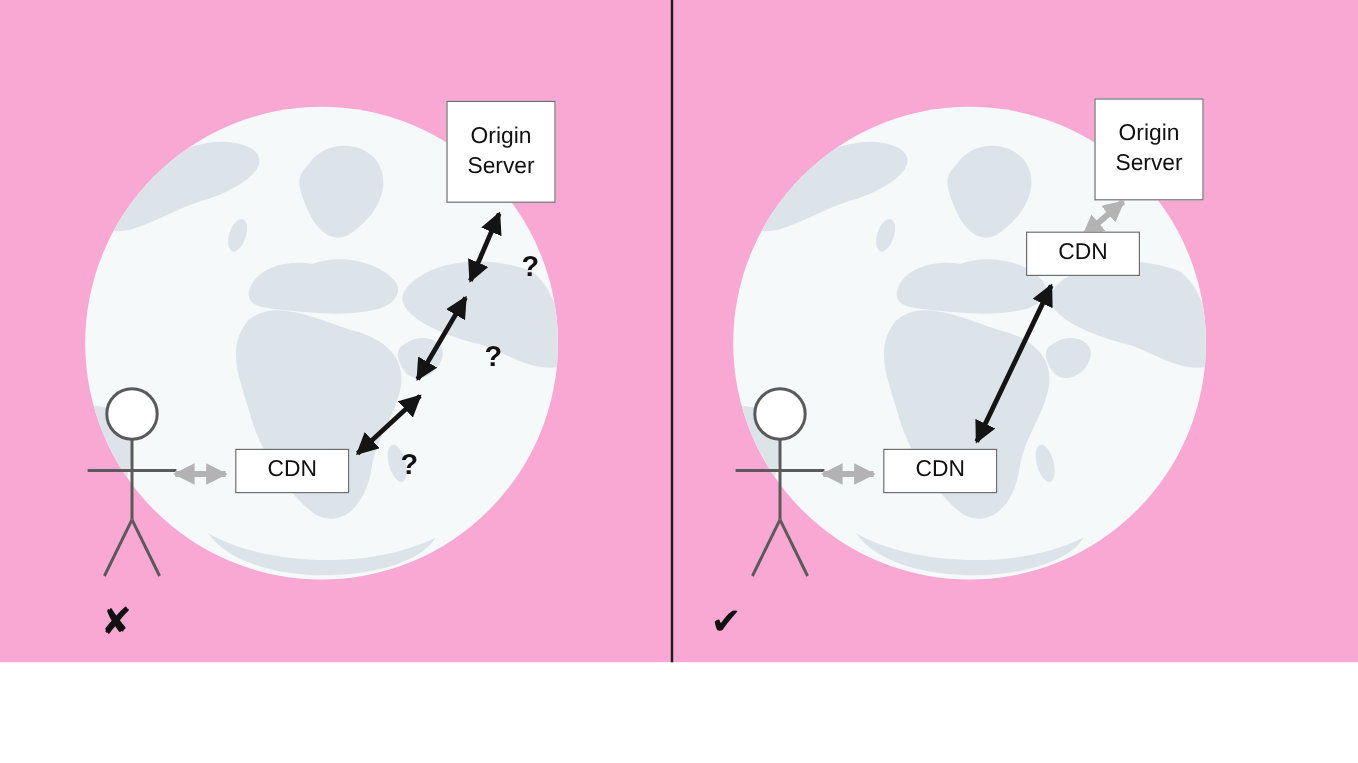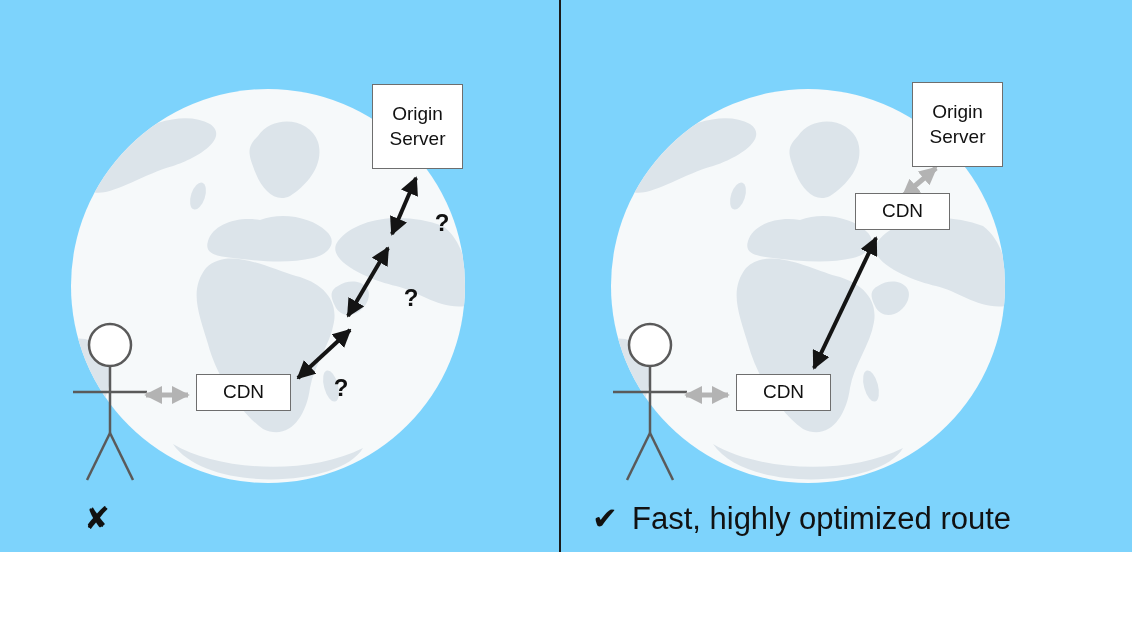--- a/index.html
+++ b/index.html
@@ -1,21 +1,21 @@
 <!DOCTYPE html>
 <html style="--land: #dce4ea; --ocean: #f6f9fa; --arrow_black: #141414; --arrow_gray: #b3b3b3; --figure: #5a5a5a; --box_border: #6e6e6e; --text: #111111; --divider: #1a1a1a;"><head>
 <meta charset="utf-8">
 <style>
   * { box-sizing: border-box; }
   html, body { margin: 0; padding: 0; background: #ffffff; }
   .canvas {
     position: relative;
     width: 1132px;
     height: 552px;
-    background: #7dd3fc;
+    background: #f9a8d4;
     overflow: hidden;
     font-family: "Liberation Sans", "DejaVu Sans", sans-serif;
     color: var(--text, #111111);
   }
   .art {
     position: absolute;
     left: 0; top: 0;
     width: 1132px; height: 636px;
     z-index: 1;
   }
@@ -172,16 +172,15 @@
   </div>
   <div class="box box-right-cdn-lower">
     <span>CDN</span>
   </div>
 
   <div class="caption caption-left">
     <span class="mark">✘</span>
   </div>
   <div class="caption caption-right">
     <span class="mark">✔</span>
-    <span>Fast, highly optimized route</span>
   </div>
 
 </div>
 
 </body></html>

